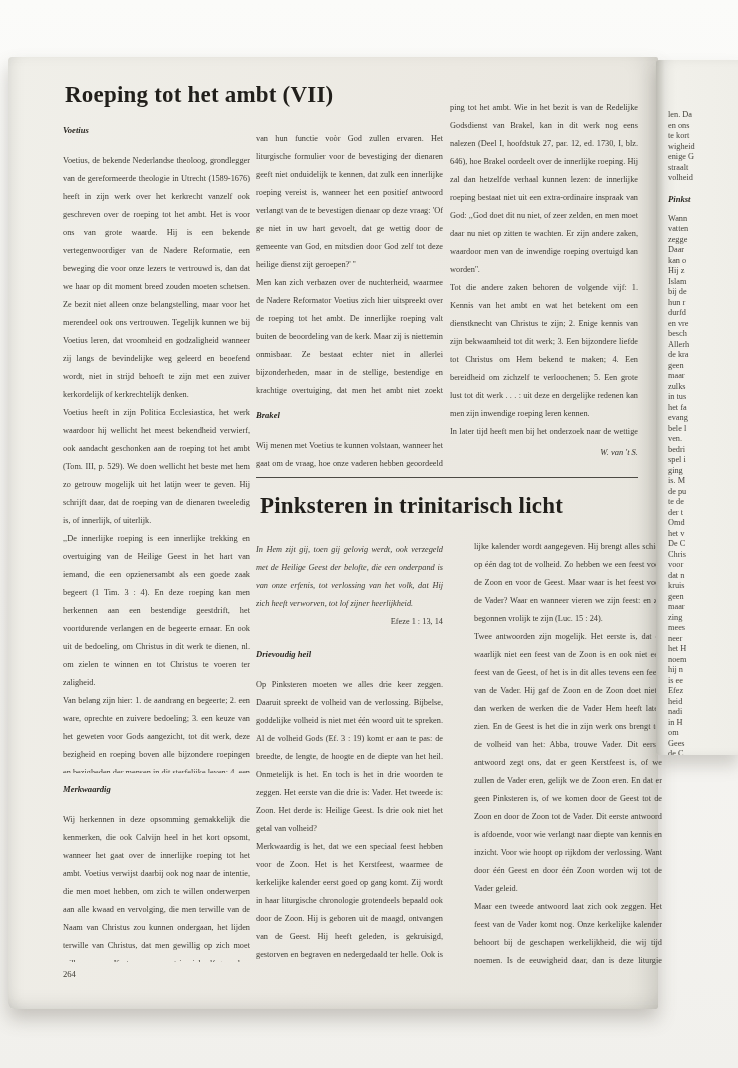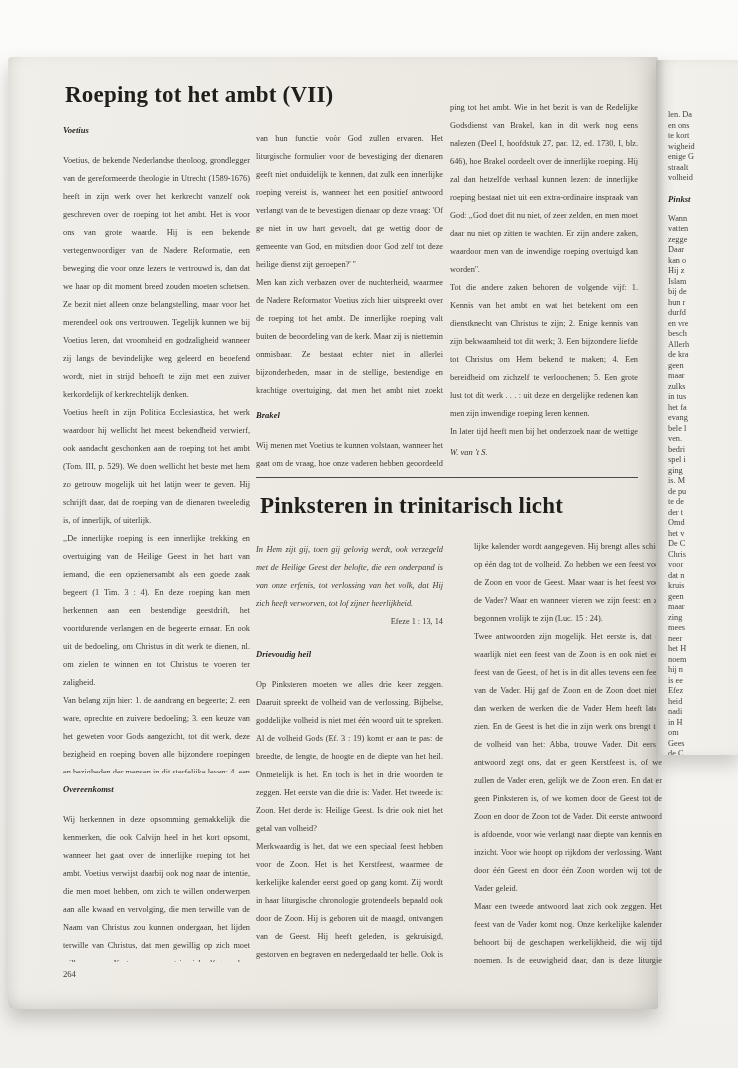--- a/index.html
+++ b/index.html
@@ -27,21 +27,21 @@
   }
   .art-title{
     position:absolute;font-weight:bold;font-size:23px;line-height:25px;
     color:#211f1b;letter-spacing:0.2px;white-space:nowrap;
   }
   .col{position:absolute;width:187px;font-size:8.3px;line-height:18px;overflow:hidden;}
   .col p{margin:0;text-align:justify;}
   .h-ital{font-weight:bold;font-style:italic;font-size:8.6px;margin:0 0 13px 0;color:#2c2a24;}
   .epigraph{font-style:italic;text-align:left;margin:0;}
   .ep-ref{text-align:right;margin:0 0 0 0;}
-  .sig{position:absolute;width:188px;font-style:italic;font-size:8.5px;color:#35332d;}
+  .sig{position:absolute;width:188px;text-align:right;font-style:italic;font-size:8.5px;color:#35332d;}
   .rule{position:absolute;height:1.4px;background:#4c4a44;}
   .pagenum{position:absolute;font-size:8.6px;color:#3c3a33;}
   .frag{font-size:8.3px;line-height:10.5px;white-space:pre;color:#45433c;}
   .frag-h{font-weight:bold;font-style:italic;font-size:8.6px;margin:10px 0 10px 0;color:#2c2a24;white-space:pre;}
   .frag-wrap{position:absolute;left:12px;top:50px;width:70px;overflow:hidden;}
 </style>
 </head>
 <body>
 
 <div class="page-left">
@@ -50,21 +50,21 @@
 
   <div class="col" style="left:55px;top:64px;height:652px;">
     <div class="h-ital">Voetius</div>
     <p>Voetius, de bekende Nederlandse theoloog, grondlegger van de gereformeerde theologie in Utrecht (1589-1676) heeft in zijn werk over het kerkrecht vanzelf ook geschreven over de roeping tot het ambt. Het is voor ons van grote waarde. Hij is een bekende vertegenwoordiger van de Nadere Reformatie, een beweging die voor onze lezers te vertrouwd is, dan dat we haar op dit moment breed zouden moeten schetsen. Ze bezit niet alleen onze belangstelling, maar voor het merendeel ook ons vertrouwen. Tegelijk kunnen we bij Voetius leren, dat vroomheid en godzaligheid wanneer zij langs de bevindelijke weg geleerd en beoefend wordt, niet in strijd behoeft te zijn met een zuiver kerkordelijk of kerkrechtelijk denken.</p>
     <p>Voetius heeft in zijn Politica Ecclesiastica, het werk waardoor hij wellicht het meest bekendheid verwierf, ook aandacht geschonken aan de roeping tot het ambt (Tom. III, p. 529). We doen wellicht het beste met hem zo getrouw mogelijk uit het latijn weer te geven. Hij schrijft daar, dat de roeping van de dienaren tweeledig is, of innerlijk, of uiterlijk.</p>
     <p>,,De innerlijke roeping is een innerlijke trekking en overtuiging van de Heilige Geest in het hart van iemand, die een opzienersambt als een goede zaak begeert (1 Tim. 3 : 4). En deze roeping kan men herkennen aan een bestendige geestdrift, het voortdurende verlangen en de begeerte ernaar. En ook uit de bedoeling, om Christus in dit werk te dienen, nl. om zielen te winnen en tot Christus te voeren ter zaligheid.</p>
     <p>Van belang zijn hier: 1. de aandrang en begeerte; 2. een ware, oprechte en zuivere bedoeling; 3. een keuze van het geweten voor Gods aangezicht, tot dit werk, deze bezigheid en roeping boven alle bijzondere roepingen en bezigheden der mensen in dit sterfelijke leven; 4. een vreemd zijn aan de begeerte en bedoeling naar eer en voordeel, of kort gezegd een verzaken van alle goed dat op zichzelf genoegen en plezier oplevert, terwille waarvan men alleen of grotendeels of in de eerste plaats dit goede werk van het opzienersambt zou begeren, er naar zou jagen en er zich toe zou voorbereiden; 5. men dient volkomen vreemd te zijn aan het verlangen van Diotrephes (3 Joh.: 9), om de kerken door ketterij, of scheuringen in beroering te brengen, de oprechte vroomheid te belemmeren en te pronken met zijn inzicht, geheugen, ontwikkeling en welsprekendheid. Men dient ook volkomen vreemd te zijn aan de bedoeling om te jagen naar de volkse toejuichtingen van voornamelijk de groten en de machtigen.''</p>
   </div>
 
   <div class="col" style="left:55px;top:723px;height:182px;">
-    <div class="h-ital">Overeenkomst</div>
+    <div class="h-ital">Merkwaardig</div>
     <p>Wij herkennen in deze opsomming gemakkelijk die kenmerken, die ook Calvijn heel in het kort opsomt, wanneer het gaat over de innerlijke roeping tot het ambt. Voetius verwijst daarbij ook nog naar de intentie, die men moet hebben, om zich te willen onderwerpen aan alle kwaad en vervolging, die men terwille van de Naam van Christus zou kunnen ondergaan, het lijden terwille van Christus, dat men gewillig op zich moet willen nemen. Kortom men moet in zichzelf gevoelen, dat men gestorven is aan de lust om mensen te behagen. ,,Zij die slechts de uiterlijke roeping hebben, zonder de innerlijke dienen te weten, dat zij weinig zegen van God in de uitoefening</p>
   </div>
 
   <div class="col" style="left:248px;top:73px;height:272px;">
     <p>van hun functie voòr God zullen ervaren. Het liturgische formulier voor de bevestiging der dienaren geeft niet onduidelijk te kennen, dat zulk een innerlijke roeping vereist is, wanneer het een positief antwoord verlangt van de te bevestigen dienaar op deze vraag: 'Of ge niet in uw hart gevoelt, dat ge wettig door de gemeente van God, en mitsdien door God zelf tot deze heilige dienst zijt geroepen?' ''</p>
     <p>Men kan zich verbazen over de nuchterheid, waarmee de Nadere Reformator Voetius zich hier uitspreekt over de roeping tot het ambt. De innerlijke roeping valt buiten de beoordeling van de kerk. Maar zij is niettemin onmisbaar. Ze bestaat echter niet in allerlei bijzonderheden, maar in de stellige, bestendige en krachtige overtuiging, dat men het ambt niet zoekt terwille van de eer, het aanzien, het applaus van deze of gene. Maar dat men daarin bedoelt de eer van Christus, het heil van de gemeente. Dat men ook werkelijk overtuigd is, dat men niet bedacht is op een eigen geluid, hetgeen een schisma zou kunnen veroorzaken. Of dat men eigen mening wil hanteren, hetgeen kan rieken naar ketterij.</p>
   </div>
 
   <div class="col" style="left:248px;top:349px;height:64px;">
     <div class="h-ital">Brakel</div>

